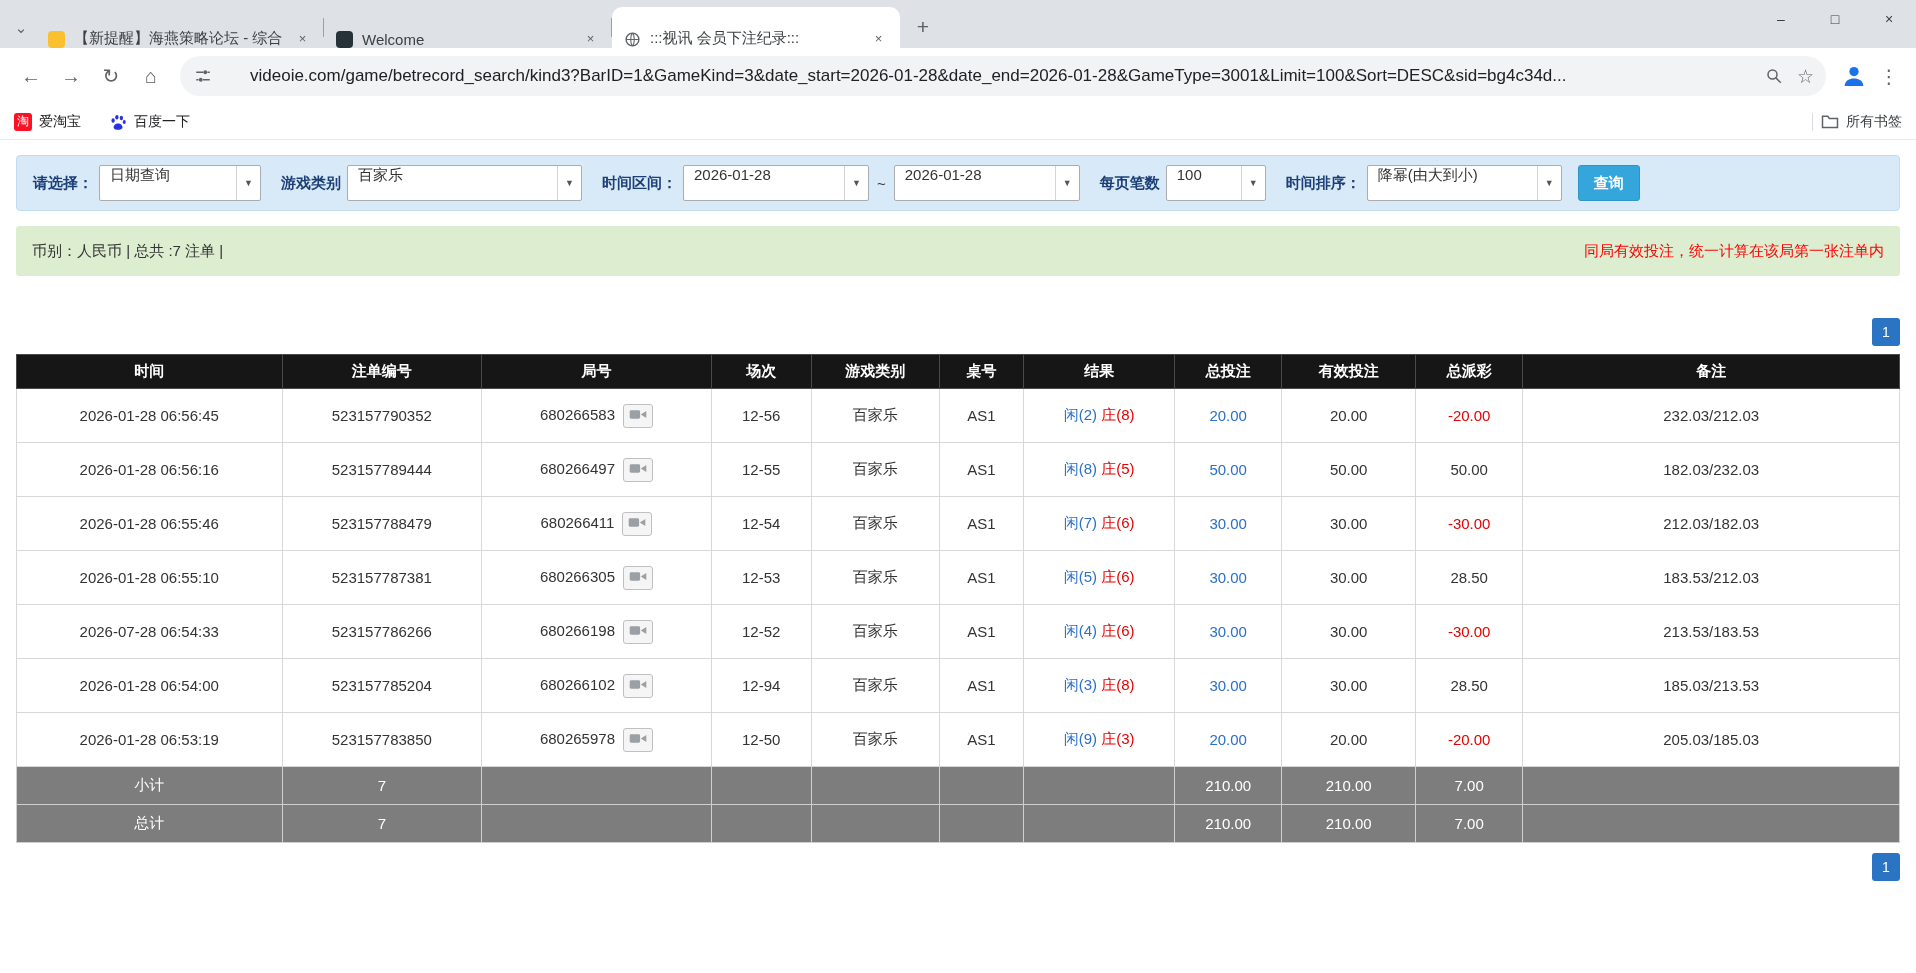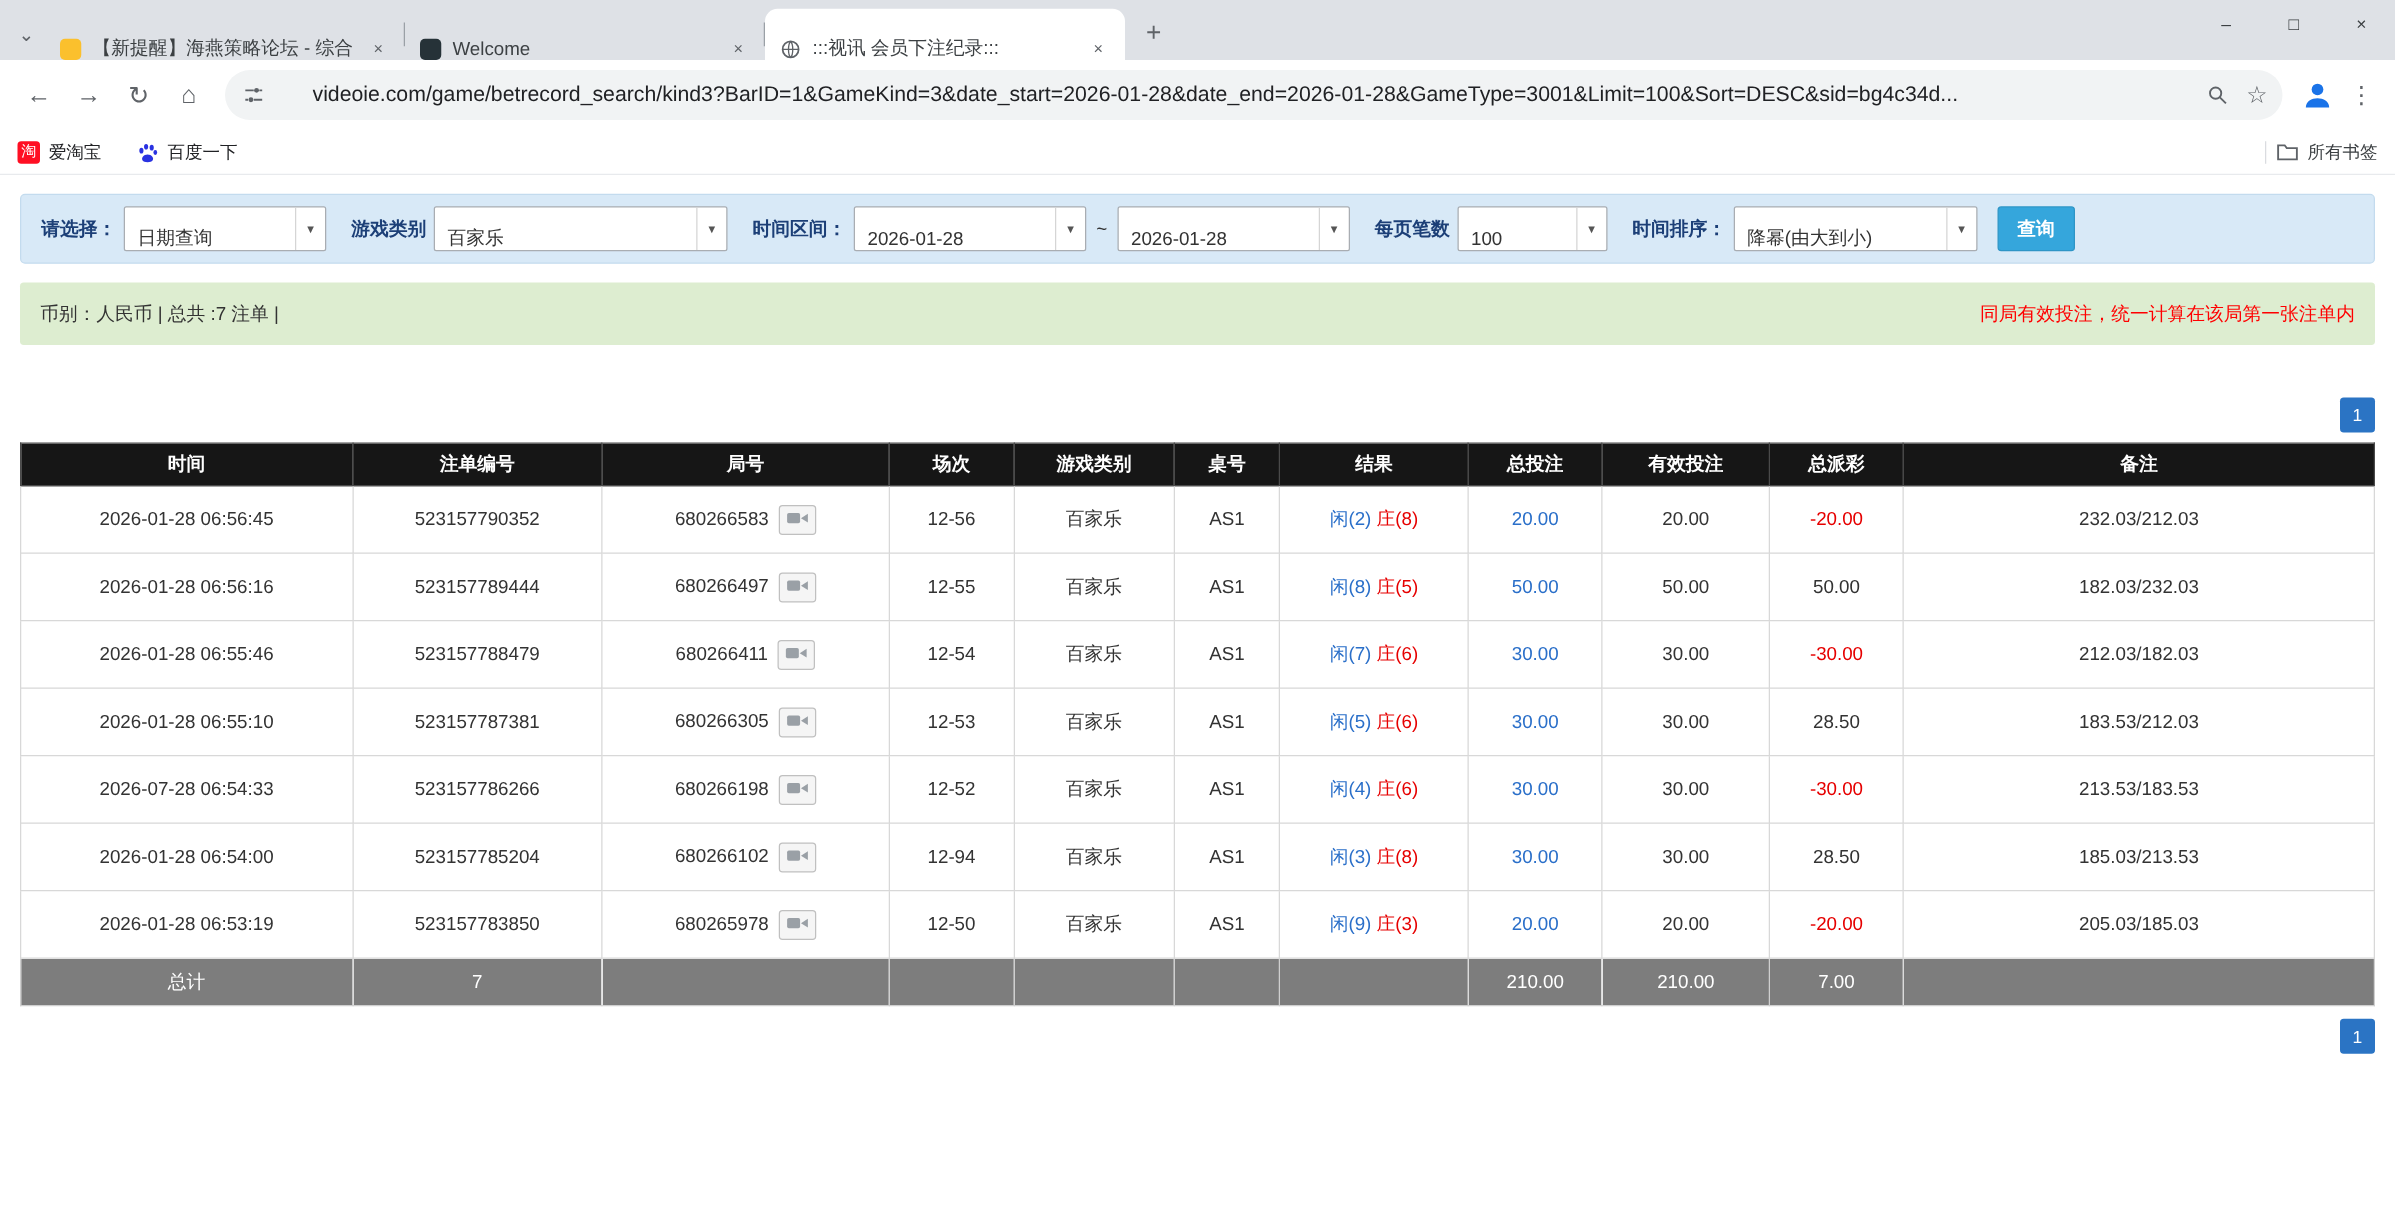--- a/index.html
+++ b/index.html
@@ -37,21 +37,21 @@
   .bookmarks { height:36px; display:flex; align-items:center; padding:0 14px; gap:28px; background:#fff; border-bottom:1px solid #e8eaed; font-size:14px; color:#202124; }
   .bm { display:flex; align-items:center; gap:7px; }
   .bm-ico-tao { width:18px; height:18px; background:#ff0f23; color:#fff; border-radius:3px; font-size:12px; display:flex; align-items:center; justify-content:center; }
   .bm-right { margin-left:auto; display:flex; align-items:center; gap:7px; border-left:1px solid #dadce0; padding-left:8px; color:#3c4043; }
 
   
   .page-title { margin:18px 0 0 16px; font-size:25px; font-weight:500; color:#2b2b2b; }
 
   .filterbar { margin:15px 16px 0; background:var(--filter-bg,#d8e9f7); border:1px solid #c3dbee; border-radius:4px; height:56px; display:flex; align-items:center; padding:0 16px; font-size:15px; }
   .flabel { color:var(--label-navy,#1c3f77); font-weight:bold; margin-right:6px; white-space:nowrap; }
-  .combo { background:#fff; border:1px solid #a9adb2; height:36px; display:flex; align-items:flex-end; border-radius:2px; flex:none; }
+  .combo { background:#fff; border:1px solid #a9adb2; height:36px; display:flex; align-items:flex-start; border-radius:2px; flex:none; }
   .combo-text { padding:0 10px; color:#333; flex:1; white-space:nowrap; overflow:hidden; }
   .combo-arrow { width:24px; height:34px; border-left:1px solid #d5d5d5; display:flex; align-items:center; justify-content:center; font-size:9px; color:#555; }
   .tilde { margin:0 8px; color:#333; }
   .fgap { width:20px; flex:none; }
   .query-btn { margin-left:16px; background:var(--accent-blue,#35a6dc); color:#fff; border:1px solid #2e95c6; border-radius:3px; height:36px; padding:0 15px; font-size:15px; font-weight:bold; cursor:pointer; }
 
   .summarybar { margin:15px 16px 0; background:var(--summary-bg,#ddedd0); border-radius:3px; height:50px; display:flex; align-items:center; justify-content:space-between; padding:0 16px; font-size:15px; }
   .summary-left { color:#333; }
   .summary-right { color:var(--warning-red,#ff0000); }
 
@@ -190,21 +190,21 @@
       <span class="combo-arrow">▼</span>
     </div>
     <span class="tilde">~</span>
     <div class="combo" style="width:186px">
       <span class="combo-text">2026-01-28</span>
       <span class="combo-arrow">▼</span>
     </div>
     <span class="fgap"></span>
 
     <span class="flabel">每页笔数</span>
-    <div class="combo" style="width:120px">
+    <div class="combo" style="width:100px">
       <span class="combo-text">100</span>
       <span class="combo-arrow">▼</span>
     </div>
     <span class="fgap"></span>
 
     <span class="flabel">时间排序：</span>
     <div class="combo" style="width:195px">
       <span class="combo-text">降幂(由大到小)</span>
       <span class="combo-arrow">▼</span>
     </div>
@@ -357,31 +357,44 @@
           <td>12-50</td>
           <td>百家乐</td>
           <td>AS1</td>
           <td><span class="res-player">闲(9)</span> <span class="res-banker">庄(3)</span></td>
           <td><span class="bet-link">20.00</span></td>
           <td>20.00</td>
           <td class="neg">-20.00</td>
           <td>205.03/185.03</td>
         </tr>
         <tr class="sumrow">
-          <td>总计</td>
+          <td>小计</td>
           <td>7</td>
           <td></td>
           <td></td>
           <td></td>
           <td></td>
           <td></td>
           <td>210.00</td>
           <td>210.00</td>
           <td>7.00</td>
           <td></td>
         </tr>
+        <tr class="sumrow">
+          <td>总计</td>
+          <td>7</td>
+          <td></td>
+          <td></td>
+          <td></td>
+          <td></td>
+          <td></td>
+          <td>210.00</td>
+          <td>210.00</td>
+          <td>7.00</td>
+          <td></td>
+        </tr>
       </tbody>
   </table>
 
   <div class="pager bottom">
     <span class="page-btn">1</span>
   </div>
 </div>
 
 </body></html>

